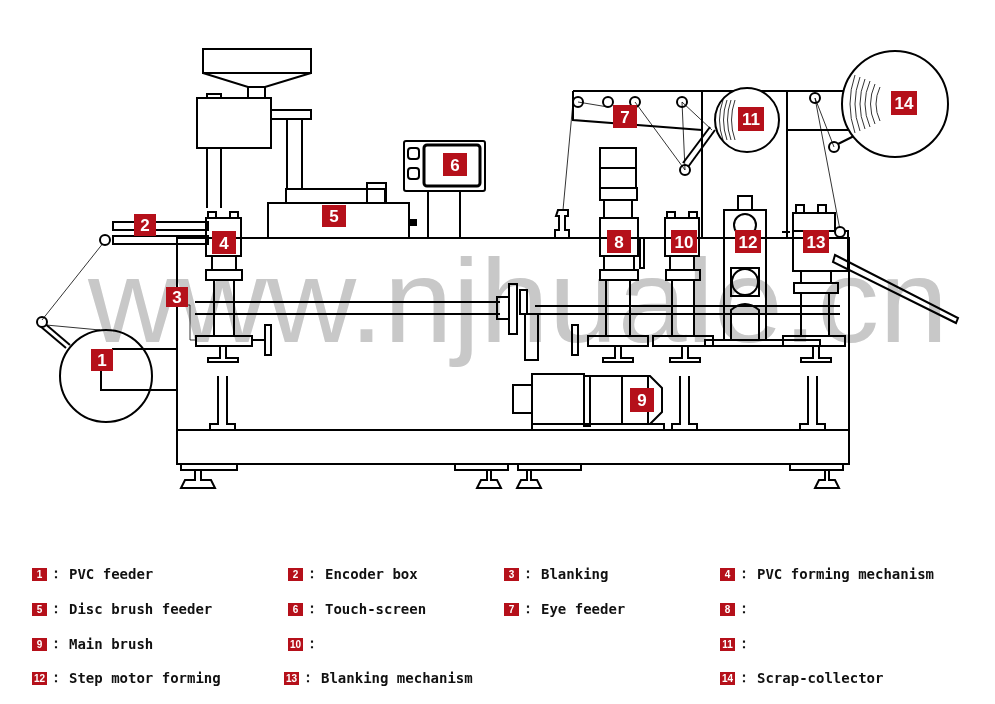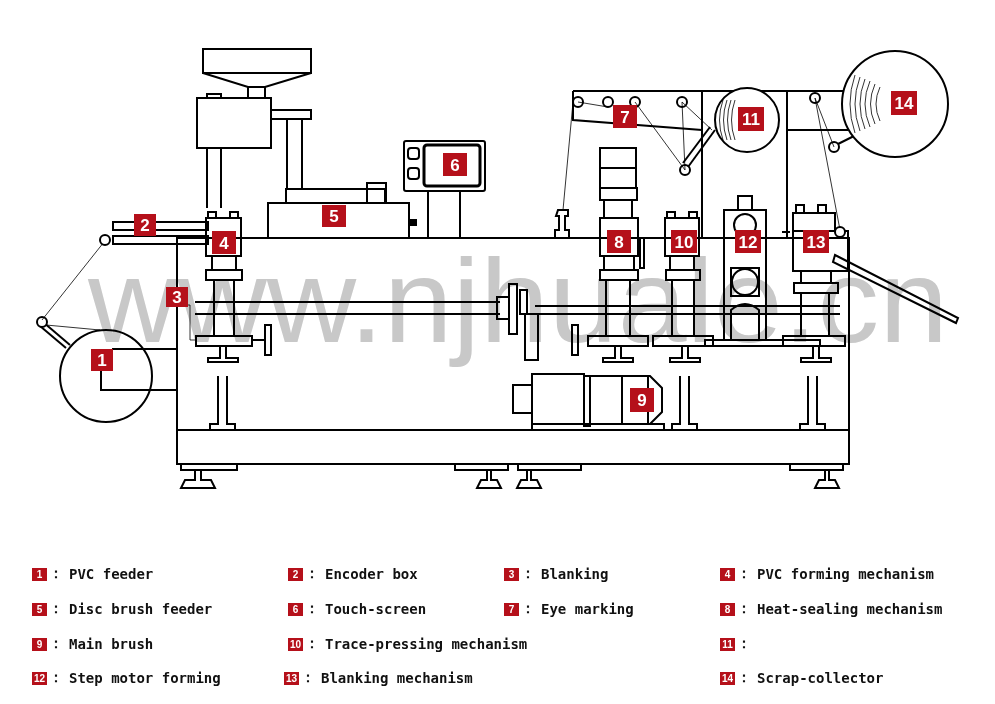--- a/index.html
+++ b/index.html
@@ -296,37 +296,35 @@
       <span>Disc brush feeder</span>
     </div>
   <div class="leg" style="left:288px;top:42px;">
       <span class="num">6</span>
       <span class="sep">：</span>
       <span>Touch-screen</span>
     </div>
   <div class="leg" style="left:504px;top:42px;">
       <span class="num">7</span>
       <span class="sep">：</span>
-      <span>Eye marking</span>
+      <span>Eye feeder</span>
     </div>
   <div class="leg" style="left:720px;top:42px;">
       <span class="num">8</span>
       <span class="sep">：</span>
-      <span>Heat-sealing mechanism</span>
     </div>
 
   <div class="leg" style="left:32px;top:77px;">
       <span class="num">9</span>
       <span class="sep">：</span>
       <span>Main brush</span>
     </div>
   <div class="leg" style="left:288px;top:77px;">
       <span class="num">10</span>
       <span class="sep">：</span>
-      <span>Trace-pressing mechanism</span>
     </div>
   <div class="leg" style="left:720px;top:77px;">
       <span class="num">11</span>
       <span class="sep">：</span>
     </div>
 
   <div class="leg" style="left:32px;top:111px;">
       <span class="num">12</span>
       <span class="sep">：</span>
       <span>Step motor forming</span>

